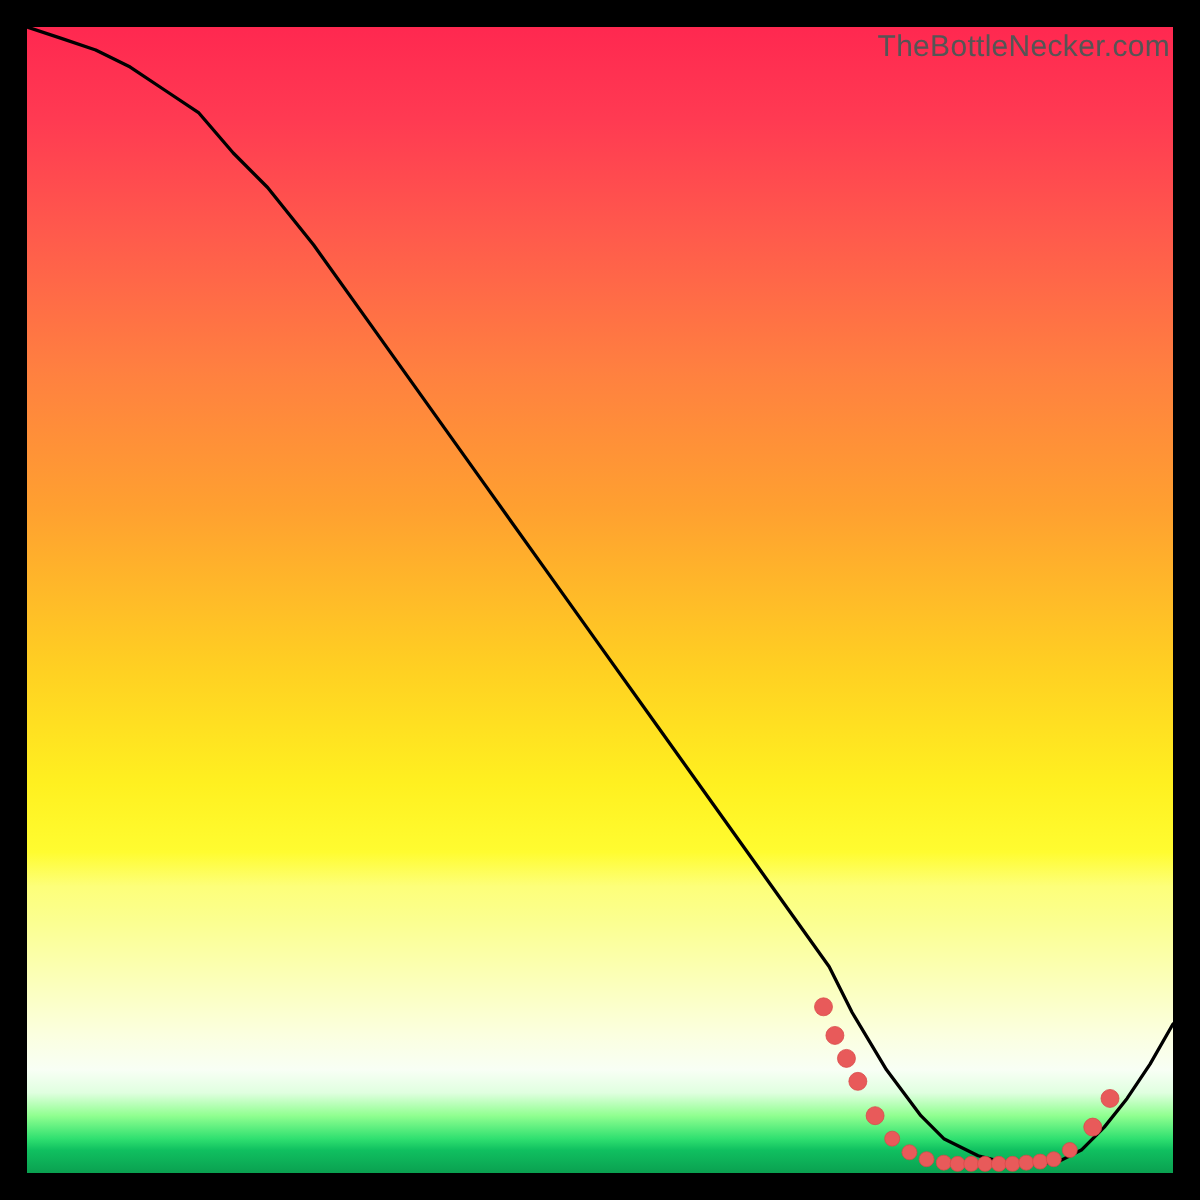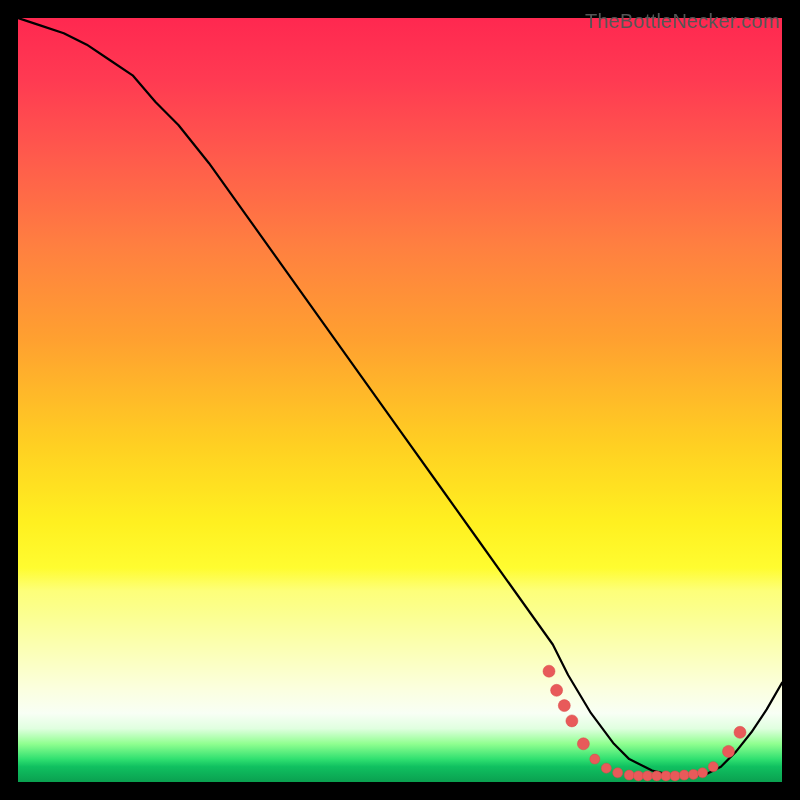--- a/index.html
+++ b/index.html
@@ -48,21 +48,21 @@
   }
   svg.curve {
     position: absolute;
     left: 0;
     top: 0;
     width: 764px;
     height: 764px;
   }
   .watermark {
     position: absolute;
-    top: 10px;
+    top: 20px;
     right: 20px;
     color: #555;
     font-size: 20px;
     letter-spacing: 0.2px;
     user-select: none;
   }
 </style>
 </head>
 <body>
 

